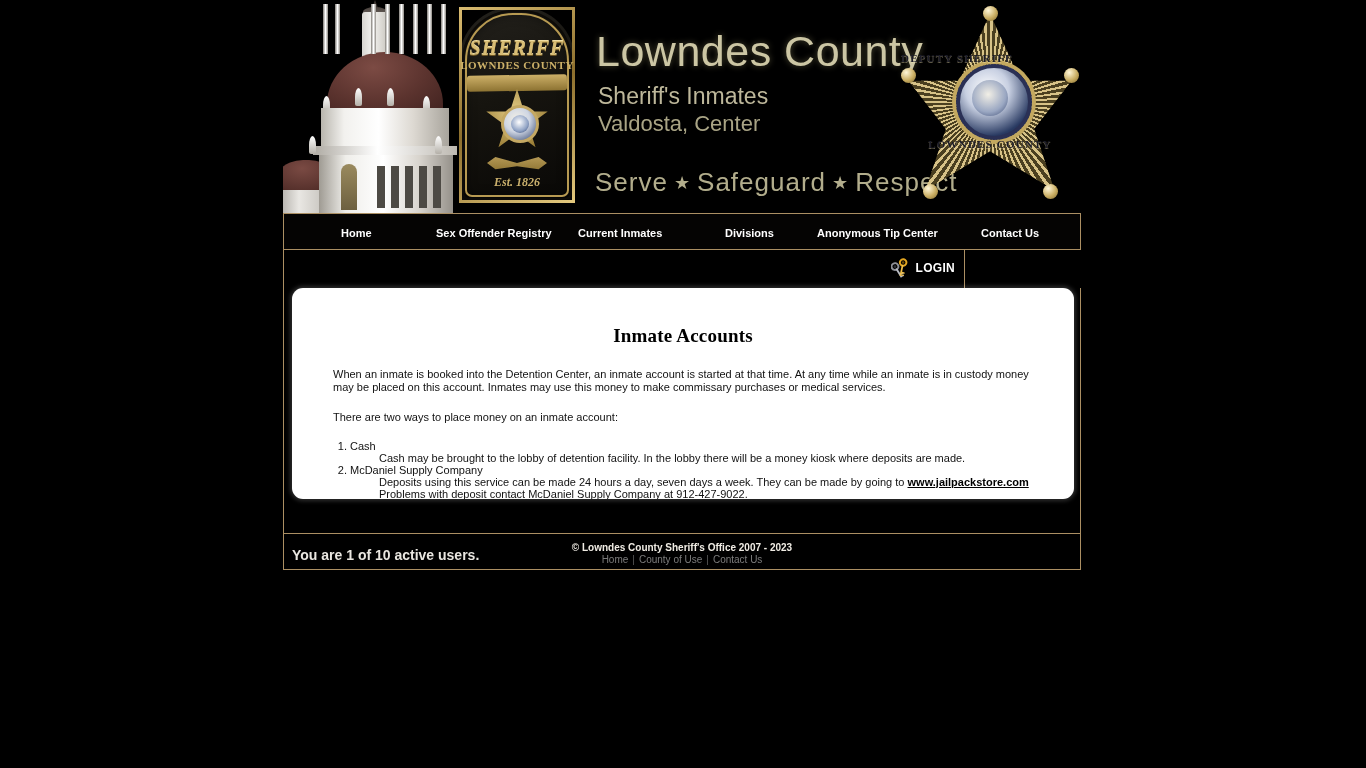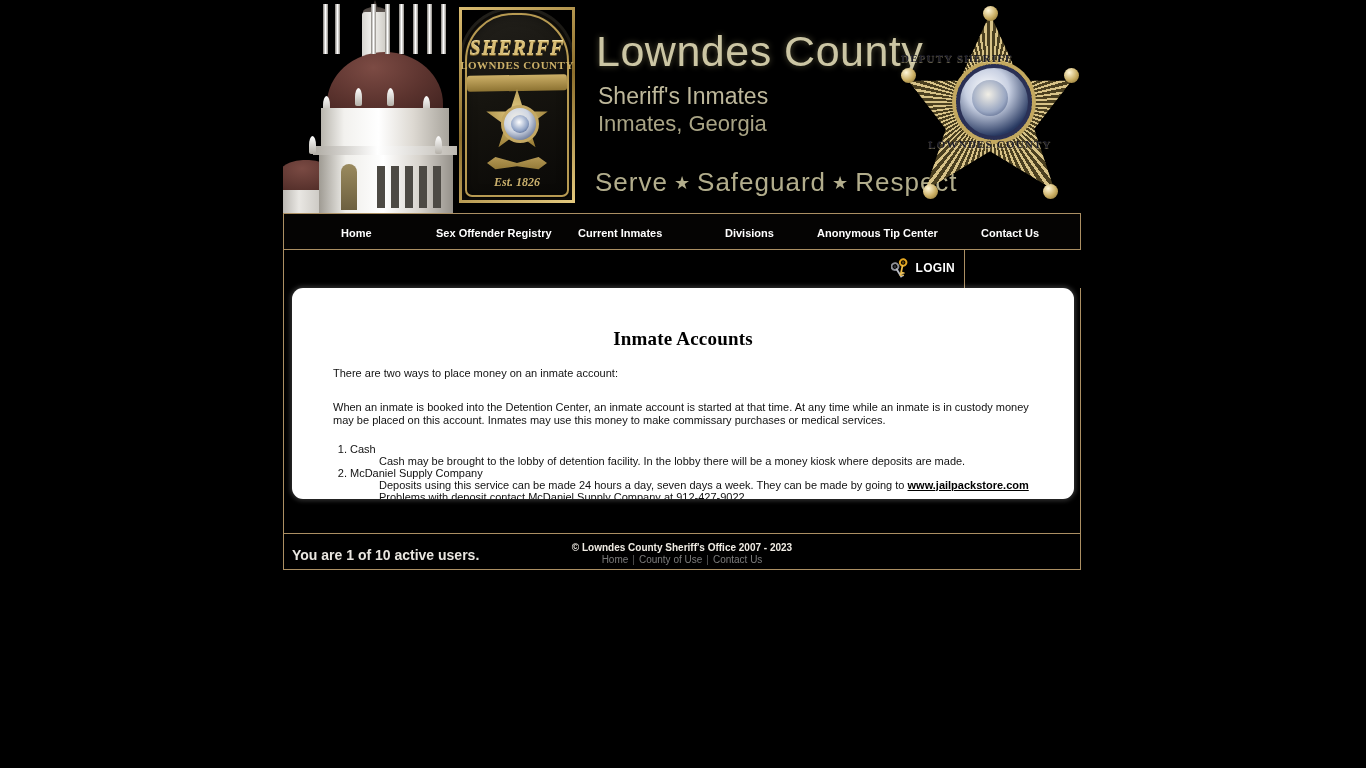--- a/index.html
+++ b/index.html
@@ -401,22 +401,22 @@
     left: 8px; top: 0px;
     width: 782px;
     height: 211px;
     background: #ffffff;
     border-radius: 11px;
     box-shadow: 0 0 4px 2px rgba(255,255,255,.18);
     overflow: hidden;
     box-sizing: border-box;
   }
   #panel-title {
-    margin: 12px;
-    padding-top: 28px;
+    margin: 0;
+    padding-top: 37px;
     text-align: center;
     font-family: "Liberation Serif", serif;
     font-size: 19px;
     font-weight: bold;
     color: #000000;
     letter-spacing: .2px;
   }
   .para {
     margin: 0;
     padding: 0 41px 0 41px;
@@ -542,21 +542,21 @@
       <div class="patch-star"></div>
       <div class="patch-seal">
           <div class="patch-seal-in"></div>
         </div>
       <div class="patch-bones"></div>
       <div class="patch-est">Est. 1826</div>
     </div>
 
     <div class="banner-title">Lowndes County</div>
     <div class="banner-sub1">Sheriff's Inmates</div>
-    <div class="banner-sub2">Inmates, Georgia</div>
+    <div class="banner-sub2">Valdosta, Center</div>
     <div class="banner-tagline"><span>Serve</span><span class="sep">★</span><span>Safeguard</span><span class="sep">★</span><span>Respect</span></div>
 
     <div class="dstar">
       <div class="dstar-body"></div>
       <div class="dstar-rim"></div>
       <div class="dstar-ball" style="left:82px;top:0px;"></div>
       <div class="dstar-ball" style="left:0px;top:62px;"></div>
       <div class="dstar-ball" style="left:163px;top:62px;"></div>
       <div class="dstar-ball" style="left:22px;top:178px;"></div>
       <div class="dstar-ball" style="left:142px;top:178px;"></div>
@@ -598,22 +598,22 @@
         </g>
       </svg>
       <span id="login-label">LOGIN</span>
     </div>
   </div>
 
   <div id="bodyarea">
     <div id="panel">
       <h1 id="panel-title">Inmate Accounts</h1>
 
+      <p class="para" id="para1">When an inmate is booked into the Detention Center, an inmate account is started at that time. At any time while an inmate is in custody money may be placed on this account. Inmates may use this money to make commissary purchases or medical services.</p>
       <p class="para" id="para2">There are two ways to place money on an inmate account:</p>
-      <p class="para" id="para1">When an inmate is booked into the Detention Center, an inmate account is started at that time. At any time while an inmate is in custody money may be placed on this account. Inmates may use this money to make commissary purchases or medical services.</p>
 
       <ol id="ways">
         <li>
           <span>Cash</span>
           <div class="li-detail">Cash may be brought to the lobby of detention facility. In the lobby there will be a money kiosk where deposits are made.</div>
         </li>
         <li>
           <span>McDaniel Supply Company</span>
           <div class="li-detail">
             <span>Deposits using this service can be made 24 hours a day, seven days a week. They can be made by going to </span><a class="inline-link" href="#">www.jailpackstore.com</a>

